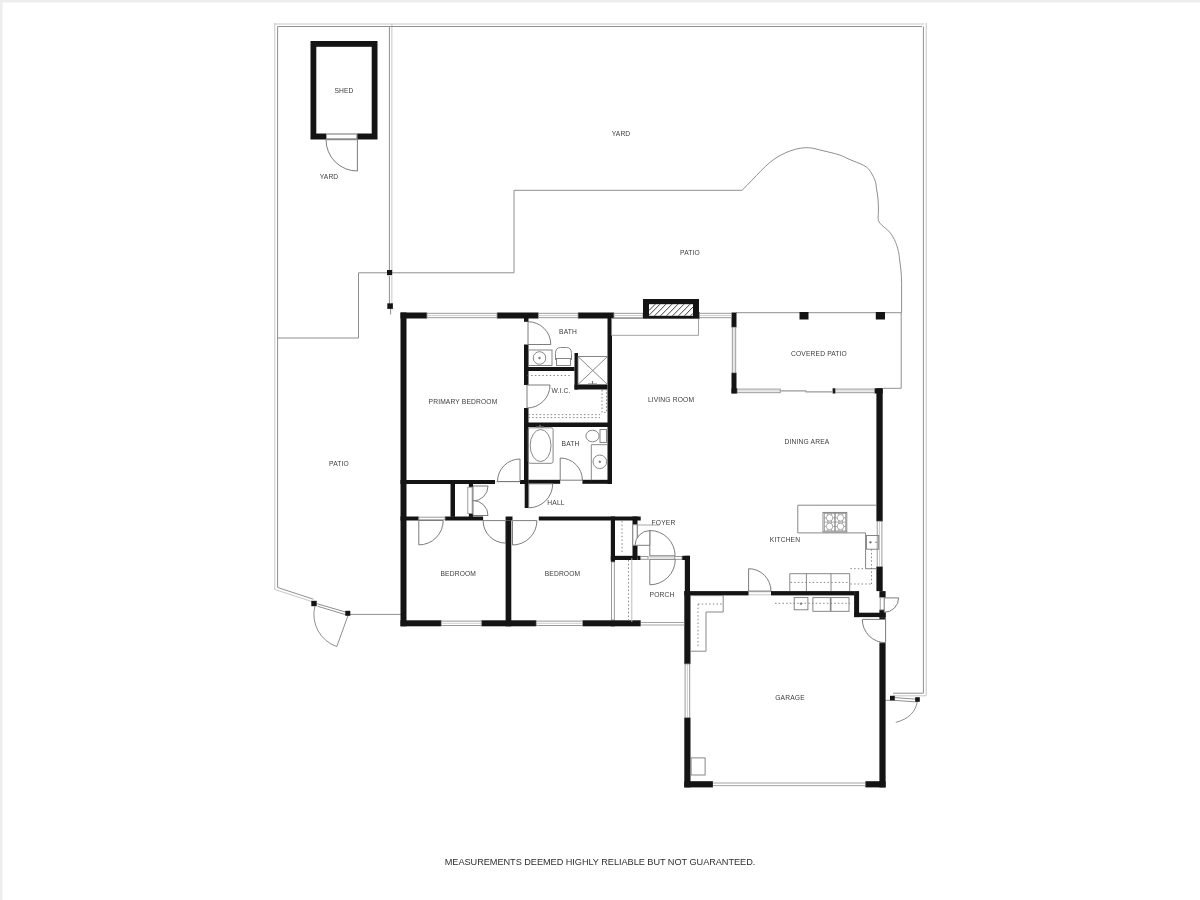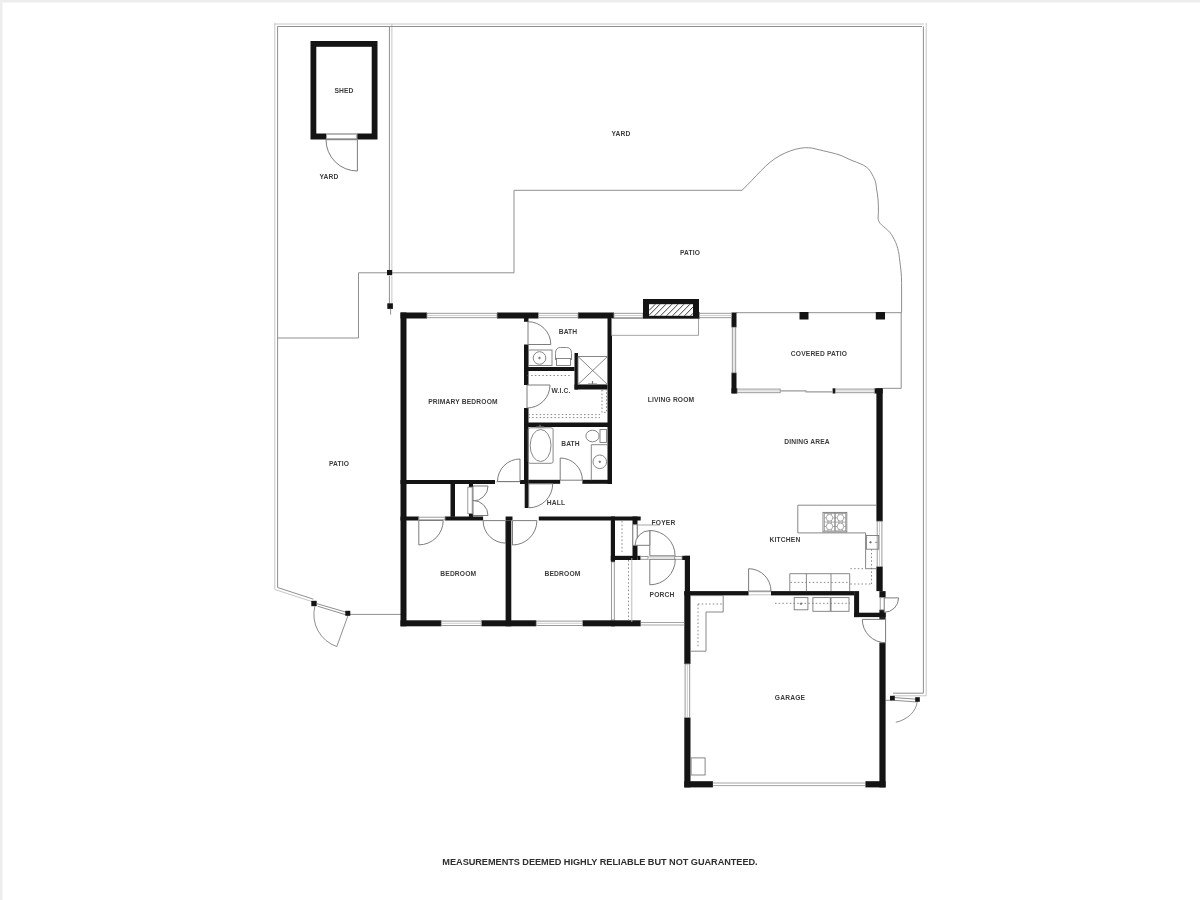--- a/index.html
+++ b/index.html
@@ -1,16 +1,16 @@
 <!DOCTYPE html>
 <html><head>
 <meta charset="utf-8">
 <style>
   html,body{margin:0;padding:0;background:#ffffff;}
-  #page{position:relative;width:1200px;height:900px;background:#ffffff;overflow:hidden;font-weight:bold;}
+  #page{position:relative;width:1200px;height:900px;background:#ffffff;overflow:hidden;}
   svg{display:block;}
   text{font-family:"Liberation Sans", sans-serif;fill:#3c3c3c;}
   .lbl{font-size:6.7px;letter-spacing:0.15px;}
   .foot{font-size:9.2px;fill:#2e2e2e;letter-spacing:-0.05px;}
 </style>
 </head>
 <body>
 <div id="page">
 <svg width="1200" height="900" viewBox="0 0 1200 900">
 <rect x="0" y="0" width="1200" height="900" fill="#ffffff"></rect>

